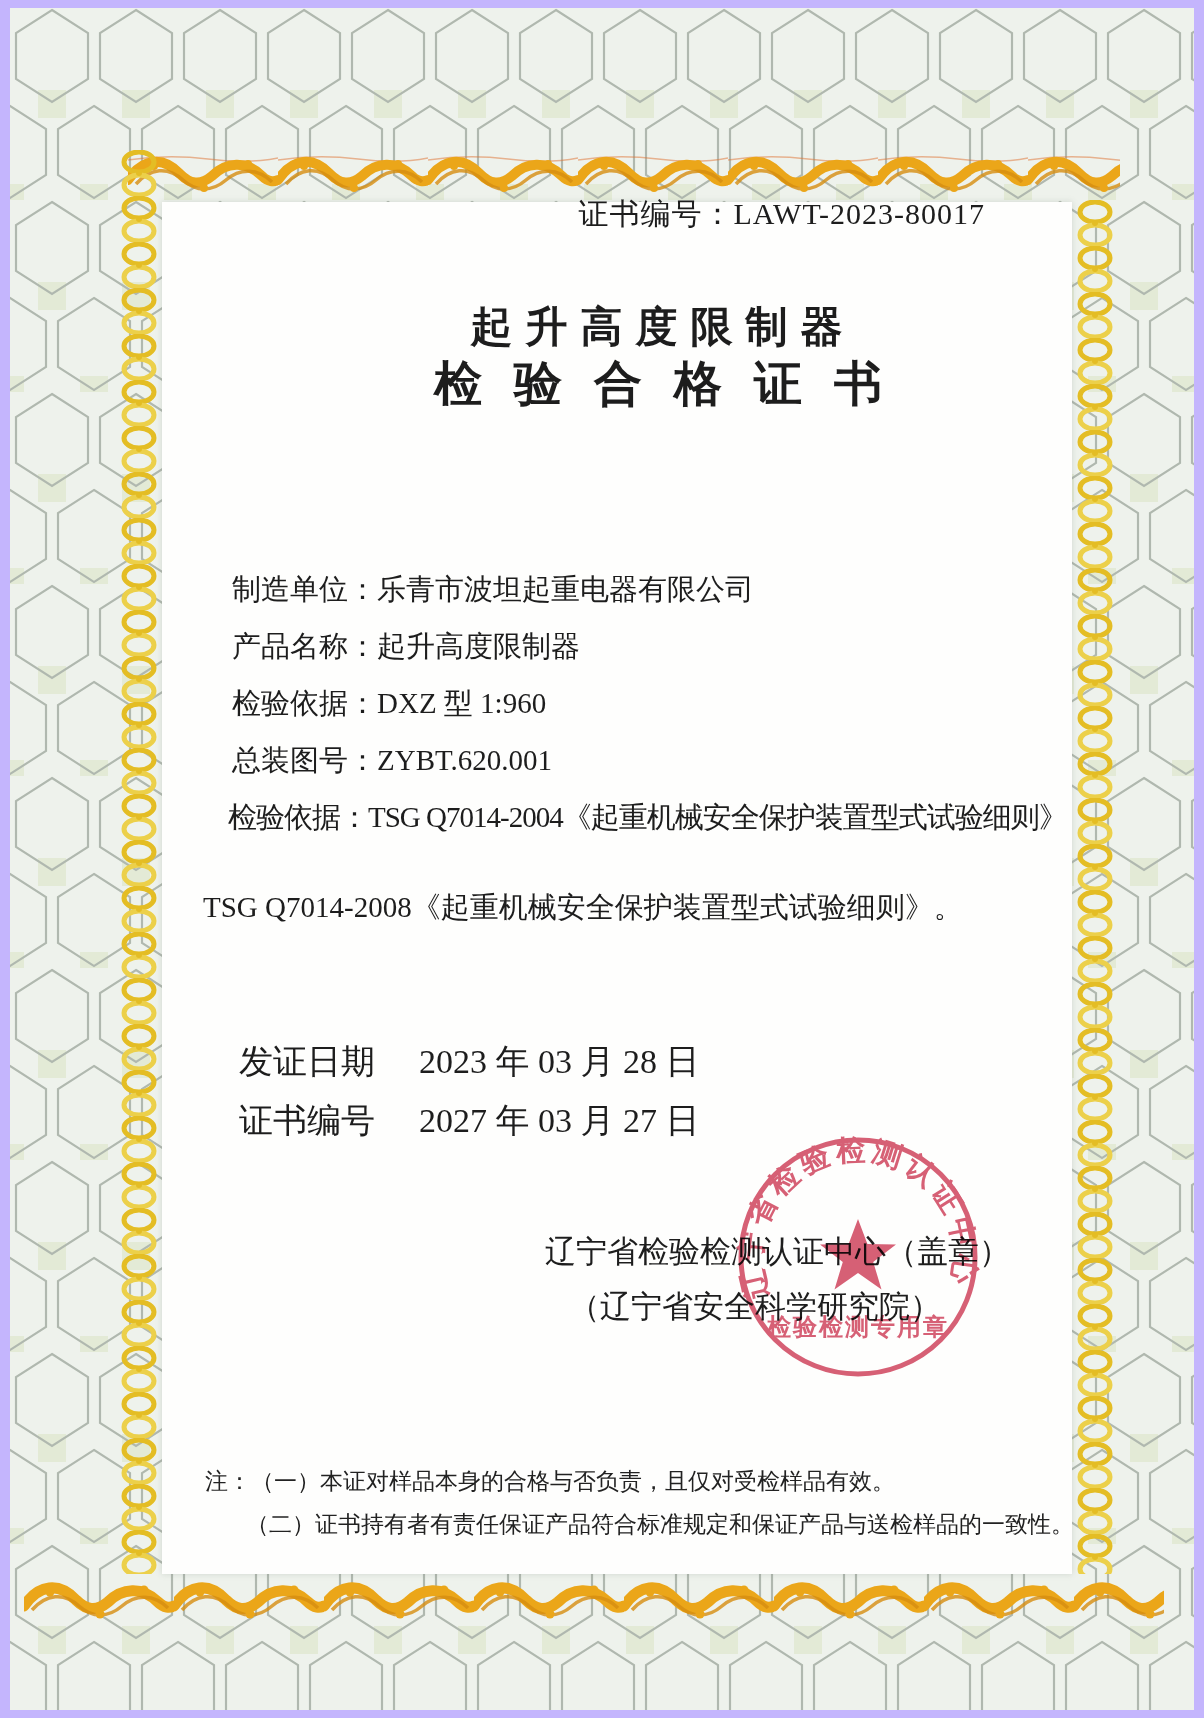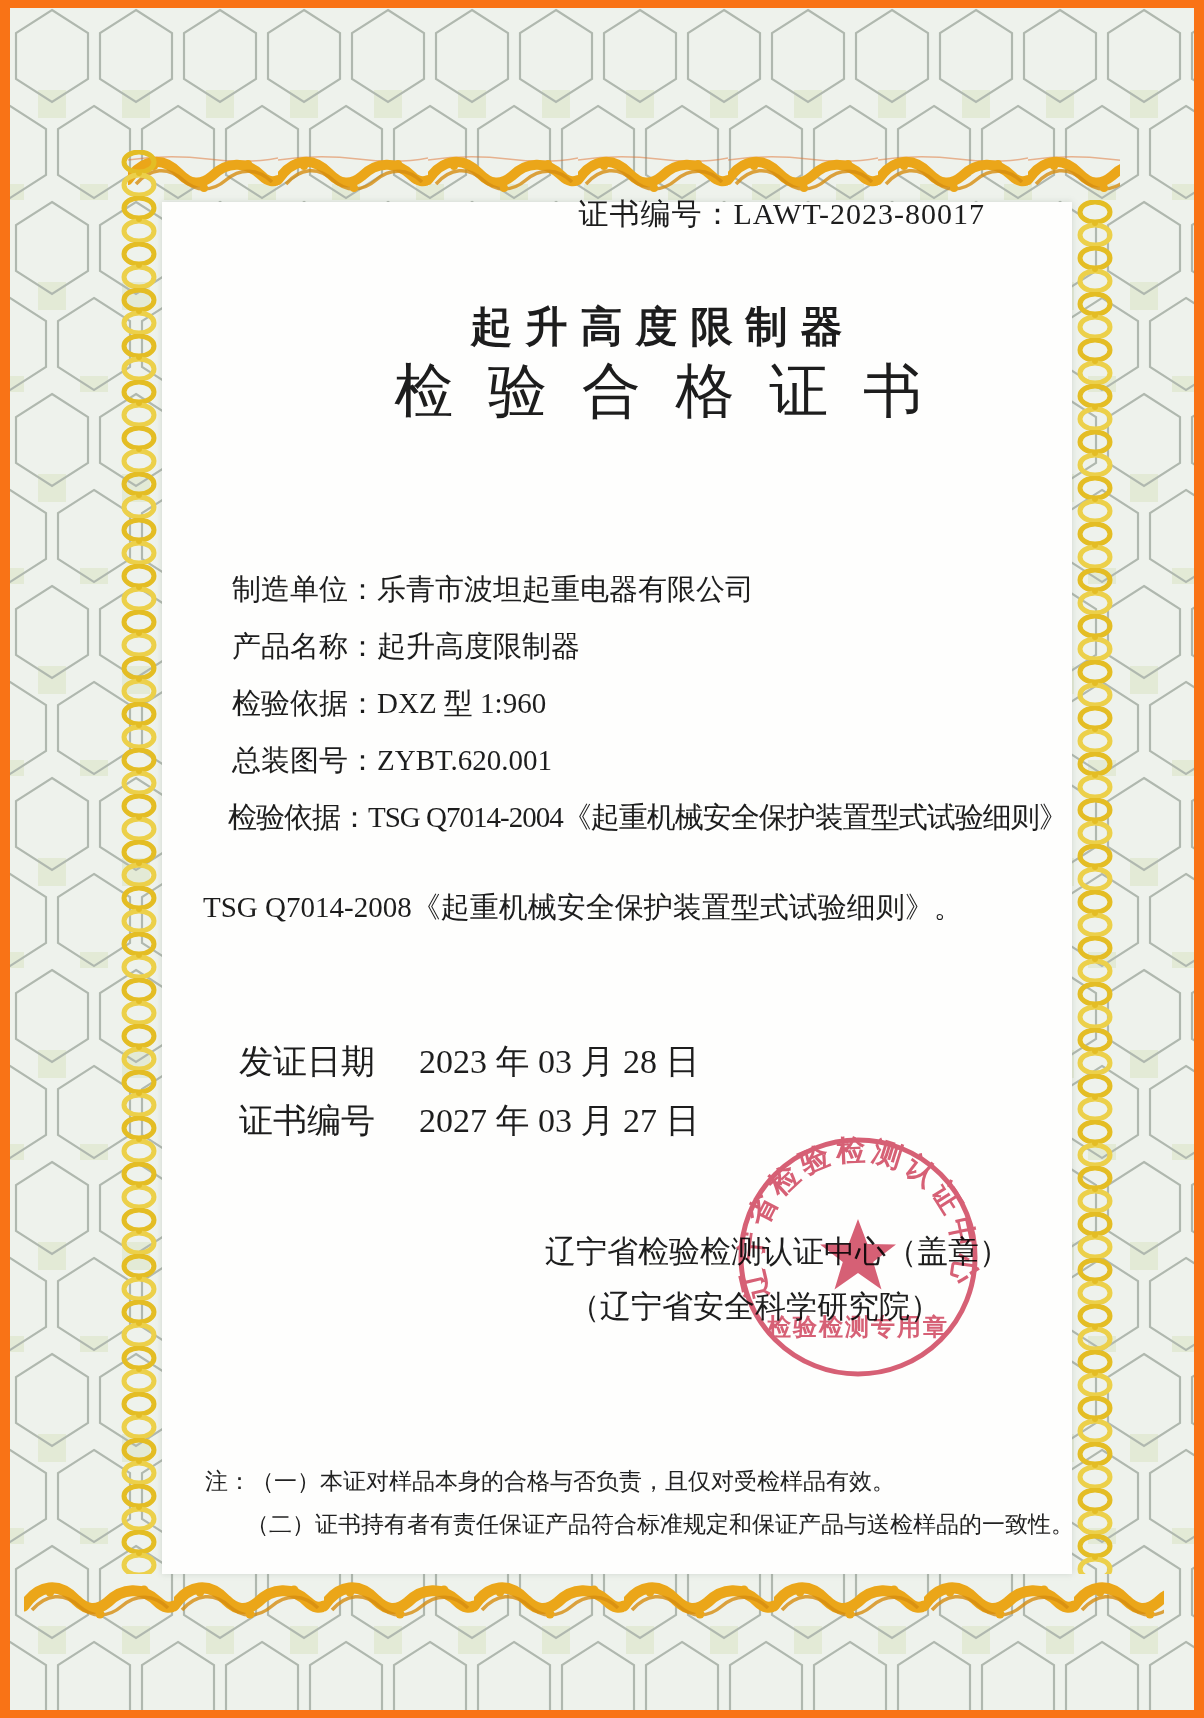--- a/index.html
+++ b/index.html
@@ -1,40 +1,40 @@
 <!DOCTYPE html>
 <html><head>
 <meta charset="utf-8">
 <style>
   html,body{margin:0;padding:0;background:#e9e9e9;}
   .page{
     position:relative;
     width:1204px;height:1718px;
     margin:0 auto;
-    background:#f97316;
+    background:#c4b5fd;
     overflow:hidden;
     font-family:"Liberation Serif","DejaVu Serif",serif;
     color:#1d1d1d;
   }
   .abs{position:absolute;}
   .pattern-bg{left:10px;top:8px;width:1184px;height:1702px;}
   .white-card{
     left:162px;top:202px;width:910px;height:1372px;
     background:#fefefd;
     box-shadow:0 0 6px rgba(120,130,120,.25);
   }
   .gold-band-top{left:128px;top:150px;width:992px;height:52px;}
   .gold-band-bottom{left:24px;top:1574px;width:1140px;height:54px;}
   .braid-left{left:116px;top:150px;width:46px;height:1424px;}
   .braid-right{left:1072px;top:200px;width:46px;height:1374px;}
   .cert-number{top:194px;right:219px;font-size:30px;letter-spacing:1px;white-space:pre;}
   .title-sub{left:340px;top:299px;width:646px;text-align:center;
     font-size:42px;font-weight:bold;letter-spacing:13px;white-space:pre;}
   .title-main{left:320px;top:352px;width:686px;text-align:center;
-    font-size:59px;font-weight:normal;letter-spacing:10px;white-space:pre;}
+    font-size:48px;font-weight:bold;letter-spacing:10px;white-space:pre;}
   .line{font-size:29px;white-space:pre;}
   .f-label{display:inline-block;}
   .f0{left:203px;top:537px;}
   .f1{left:203px;top:594px;}
   .f2{left:203px;top:651px;}
   .f3{left:203px;top:708px;}
   .f4{left:203px;top:765px;letter-spacing:-1px;}
   .stmt1{left:240px;top:823px;}
   .stmt2{left:203px;top:888px;}
   .date-line{font-size:34px;white-space:pre;}

